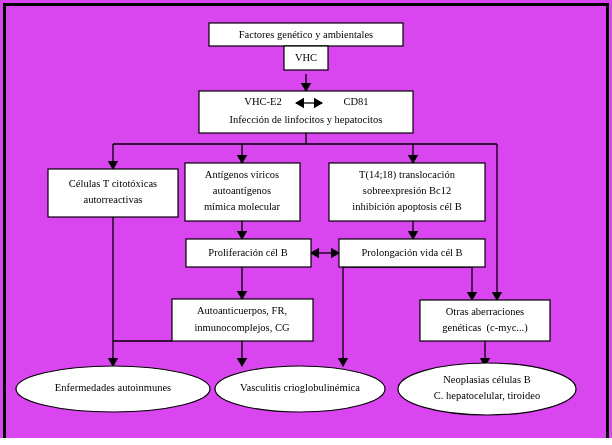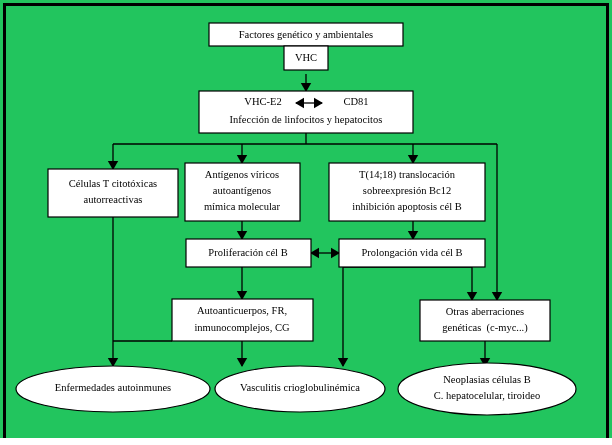--- a/index.html
+++ b/index.html
@@ -4,21 +4,21 @@
 <style>
   html, body {
     margin: 0;
     padding: 0;
     background: #ffffff;
   }
   #canvas {
     position: relative;
     width: 612px;
     height: 438px;
-    background: #22c55e;
+    background: #d946ef;
     font-family: "Liberation Serif", "DejaVu Serif", serif;
     overflow: hidden;
   }
   #diagram {
     display: block;
     width: 612px;
     height: 445px;
   }
   .frame {
     fill: none;

